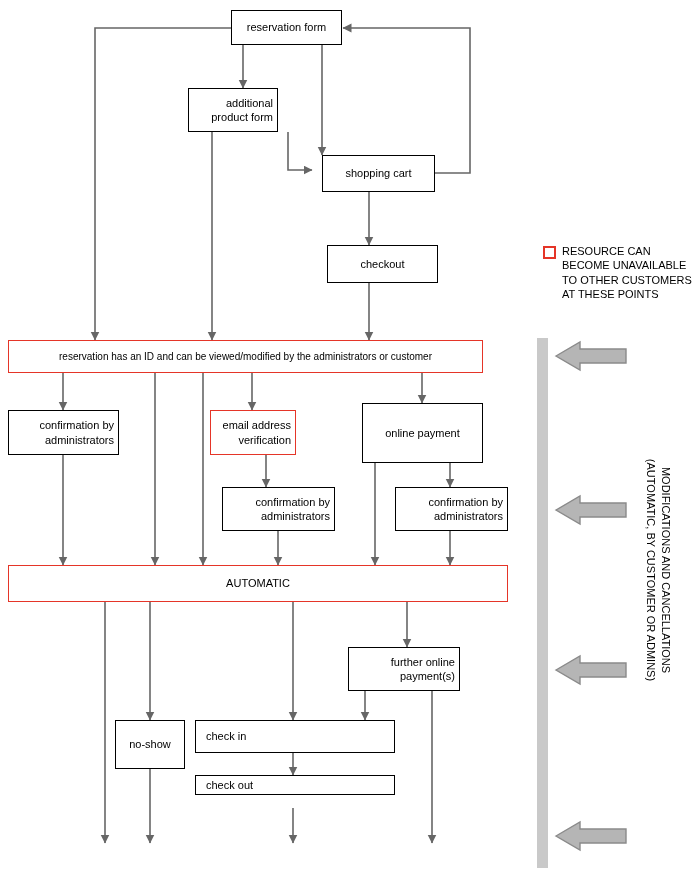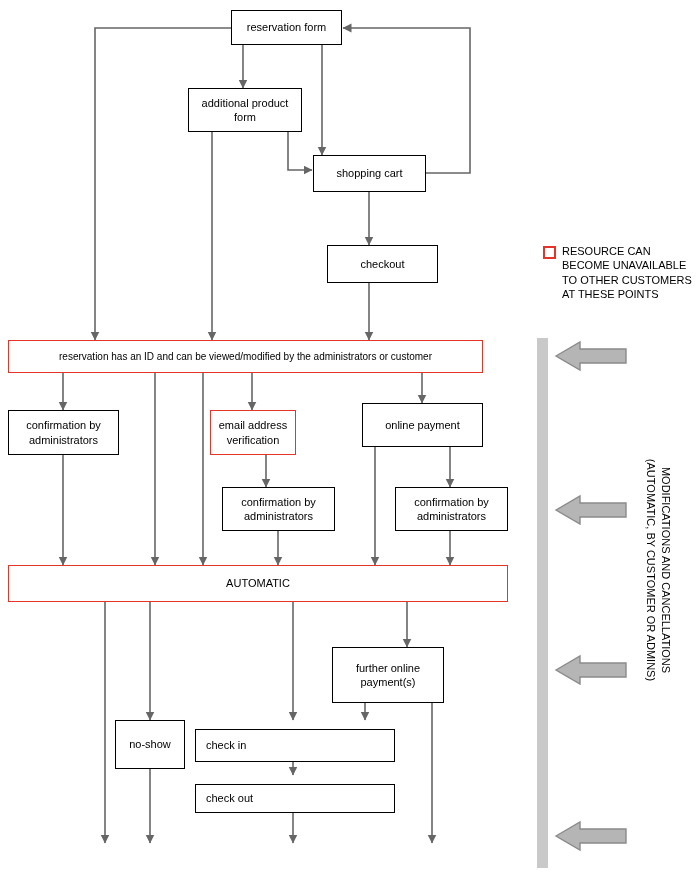--- a/index.html
+++ b/index.html
@@ -5,26 +5,26 @@
   * { margin:0; padding:0; box-sizing:border-box; }
   html, body { background:#ffffff; }
   body { font-family:"Liberation Sans", sans-serif; color:#000; }
   .stage { position:relative; width:697px; height:886px; background:#fff; overflow:hidden; }
   svg.flow { position:absolute; left:0; top:0; }
   .conn { fill:none; stroke:var(--arrow,#666666); stroke-width:1.6px; }
   .ah-head { fill:var(--arrow,#666666); stroke:none; }
   .legend-arrow { fill:var(--legend_arrow_fill,#b5b5b5); stroke:var(--legend_arrow_stroke,#8a8a8a); stroke-width:1.4px; }
   .node {
     position:absolute; display:flex; align-items:center; justify-content:center;
-    text-align:center; font-size:11px; line-height:1.3; border:1px solid #000;
+    text-align:right; font-size:11px; line-height:1.3; border:1px solid #000;
     background:#fff; padding:2px 4px;
   }
   .node.red { border:1px solid var(--red,#e53528); }
   .node.nowrap { white-space:nowrap; font-size:10px; }
-  .node.left { justify-content:flex-start; text-align:left; padding-left:10px;margin-top:9px; }
+  .node.left { justify-content:flex-start; text-align:left; padding-left:10px; }
   .vbar { position:absolute; left:537px; top:338px; width:11px; height:530px; background:var(--bar,#c9c9c9); }
   .legend-square { position:absolute; left:543px; top:246px; width:13px; height:13px; border:2px solid var(--red,#e53528); background:#fff; }
   .legend-note { position:absolute; left:562px; top:244px; width:150px; font-size:11px; line-height:1.3; white-space:pre-line; }
   .side-note { position:absolute; left:527px; top:554px; width:260px; height:32px;
     transform:rotate(90deg); font-size:11px; line-height:15px; text-align:center; }
   .side-note span { display:block; }
 </style>
 </head>
 <body>
 
@@ -67,47 +67,47 @@
     <path class="conn" marker-end="url(#ah)" d="M293,808 V843"></path>
 
     <polygon class="legend-arrow" points="556,356 580,342 580,349 626,349 626,363 580,363 580,370"></polygon>
     <polygon class="legend-arrow" points="556,510 580,496 580,503 626,503 626,517 580,517 580,524"></polygon>
     <polygon class="legend-arrow" points="556,670 580,656 580,663 626,663 626,677 580,677 580,684"></polygon>
     <polygon class="legend-arrow" points="556,836 580,822 580,829 626,829 626,843 580,843 580,850"></polygon>
   </svg>
 
   <div class="node" style="left:231px;top:10px;width:111px;height:35px">reservation form</div>
 
-  <div class="node" style="left:188px;top:88px;width:114px;height:44px">additional product form</div>
+  <div class="node" style="left:188px;top:88px;width:90px;height:44px">additional product form</div>
 
-  <div class="node" style="left:313px;top:155px;width:113px;height:37px">shopping cart</div>
+  <div class="node" style="left:322px;top:155px;width:113px;height:37px">shopping cart</div>
 
   <div class="node" style="left:327px;top:245px;width:111px;height:38px">checkout</div>
 
   <div class="node red nowrap" style="left:8px;top:340px;width:475px;height:33px">reservation has an ID and can be viewed/modified by the administrators or customer</div>
 
   <div class="node" style="left:8px;top:410px;width:111px;height:45px">confirmation by administrators</div>
 
   <div class="node red" style="left:210px;top:410px;width:86px;height:45px">email address verification</div>
 
-  <div class="node" style="left:362px;top:403px;width:121px;height:44px">online payment</div>
+  <div class="node" style="left:362px;top:403px;width:121px;height:60px">online payment</div>
 
   <div class="node" style="left:222px;top:487px;width:113px;height:44px">confirmation by administrators</div>
 
   <div class="node" style="left:395px;top:487px;width:113px;height:44px">confirmation by administrators</div>
 
   <div class="node red" style="left:8px;top:565px;width:500px;height:37px">AUTOMATIC</div>
 
-  <div class="node" style="left:332px;top:647px;width:112px;height:56px">further online payment(s)</div>
+  <div class="node" style="left:348px;top:647px;width:112px;height:44px">further online payment(s)</div>
 
   <div class="node" style="left:115px;top:720px;width:70px;height:49px">no-show</div>
 
   <div class="node left" style="left:195px;top:720px;width:200px;height:33px">check in</div>
 
-  <div class="node left" style="left:195px;top:775px;width:200px;height:29px">check out</div>
+  <div class="node left" style="left:195px;top:775px;width:200px;height:20px">check out</div>
 
 
   <div class="legend-square"></div>
   <div class="legend-note">RESOURCE CAN
 BECOME UNAVAILABLE
 TO OTHER CUSTOMERS
 AT THESE POINTS</div>
   <div class="vbar"></div>
   <div class="side-note">
     <span>MODIFICATIONS AND CANCELLATIONS</span>

